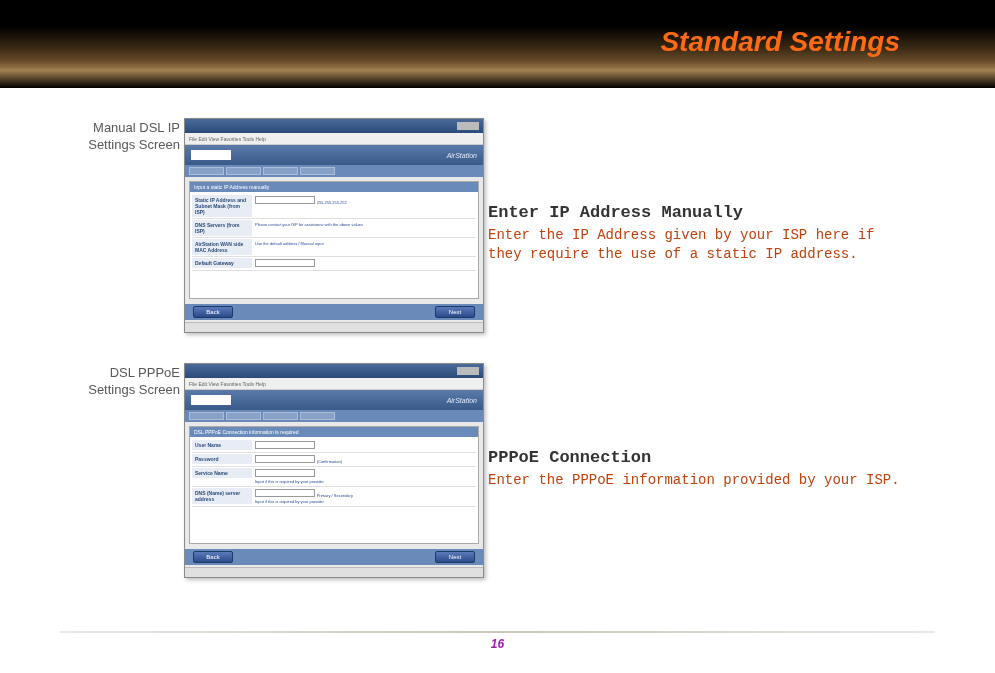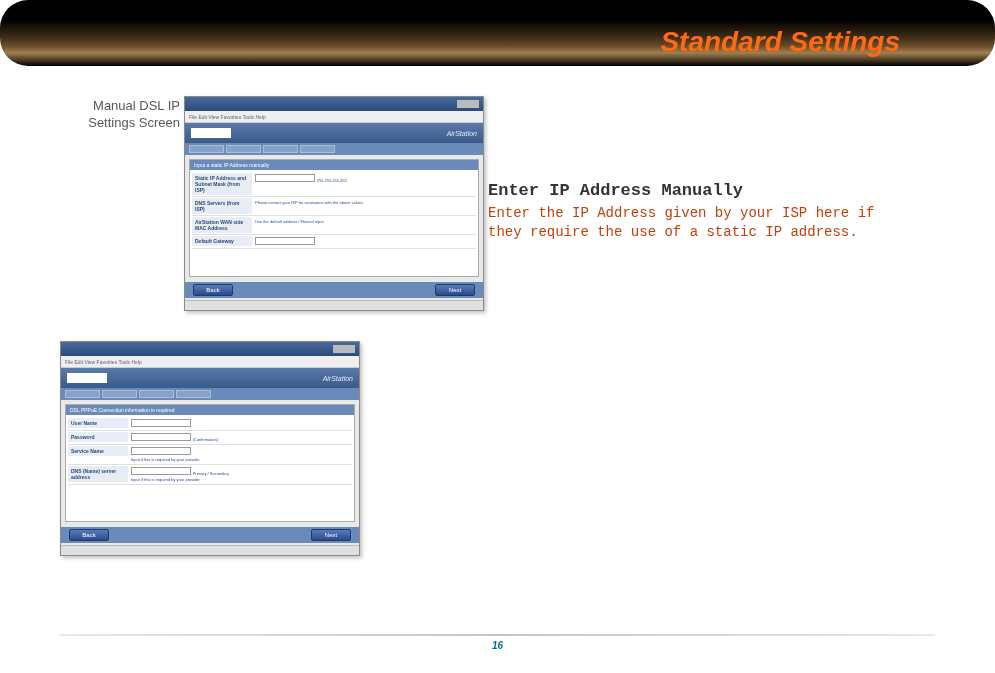--- a/index.html
+++ b/index.html
@@ -6,24 +6,23 @@
   body {
     width: 995px;
     height: 673px;
     font-family: Arial, Helvetica, sans-serif;
     background: #ffffff;
     position: relative;
     overflow: hidden;
   }
   .header-bar {
     width: 100%;
-    height: 66px;
+    height: 88px;
     background: linear-gradient(to bottom, #000000 0%, #000000 30%, #3a2a15 55%, #6b4d2a 70%, #a08050 80%, #000000 100%);
     position: relative;
-    border-radius: 28px;
   }
   .header-title {
     position: absolute;
     right: 95px;
     top: 26px;
     font-size: 28px;
     font-weight: bold;
     font-style: italic;
     color: #ff6a13;
   }
@@ -211,24 +210,24 @@
     left: 60px;
     right: 60px;
     text-align: center;
   }
   .footer-line {
     height: 2px;
     background: linear-gradient(to right, rgba(150,140,120,0.2), rgba(150,140,120,0.5), rgba(150,140,120,0.2));
     margin-bottom: 4px;
   }
   .page-num {
-    font-size: 10px;
+    font-size: 12px;
     font-style: italic;
     font-weight: bold;
-    color: #0369a1;
+    color: #a21caf;
   }
 </style>
 </head>
 <body>
 
 <div class="header-bar">
   <div class="header-title">Standard Settings</div>
 </div>
 
 <div class="content-area">
@@ -286,20 +285,21 @@
         <div class="fw-status"></div>
       </div>
     </div>
     <div class="desc-col">
       <div class="desc-title">Enter IP Address Manually</div>
       <div class="desc-text">Enter the IP Address given by your ISP here if they require the use of a static IP address.</div>
     </div>
   </div>
 
   <div class="row">
+    <div class="label-col">DSL PPPoE Settings Screen</div>
     <div class="screenshot-col">
       <div class="fake-window">
         <div class="fw-titlebar"></div>
         <div class="fw-menubar">File  Edit  View  Favorites  Tools  Help</div>
         <div class="fw-brandbar">
           <div class="fw-logo"></div>
           <div class="fw-airstation">AirStation</div>
         </div>
         <div class="fw-navbar">
           <div class="fw-navbtn"></div>
@@ -338,20 +338,24 @@
             </div>
           </div>
         </div>
         <div class="fw-footer">
           <div class="fw-btn">Back</div>
           <div class="fw-btn">Next</div>
         </div>
         <div class="fw-status"></div>
       </div>
     </div>
+    <div class="desc-col">
+      <div class="desc-title">PPPoE Connection</div>
+      <div class="desc-text">Enter the PPPoE information provided by your ISP.</div>
+    </div>
   </div>
 
 </div>
 
 <div class="page-footer">
   <div class="footer-line"></div>
   <div class="page-num">16</div>
 </div>
 
 </body></html>

